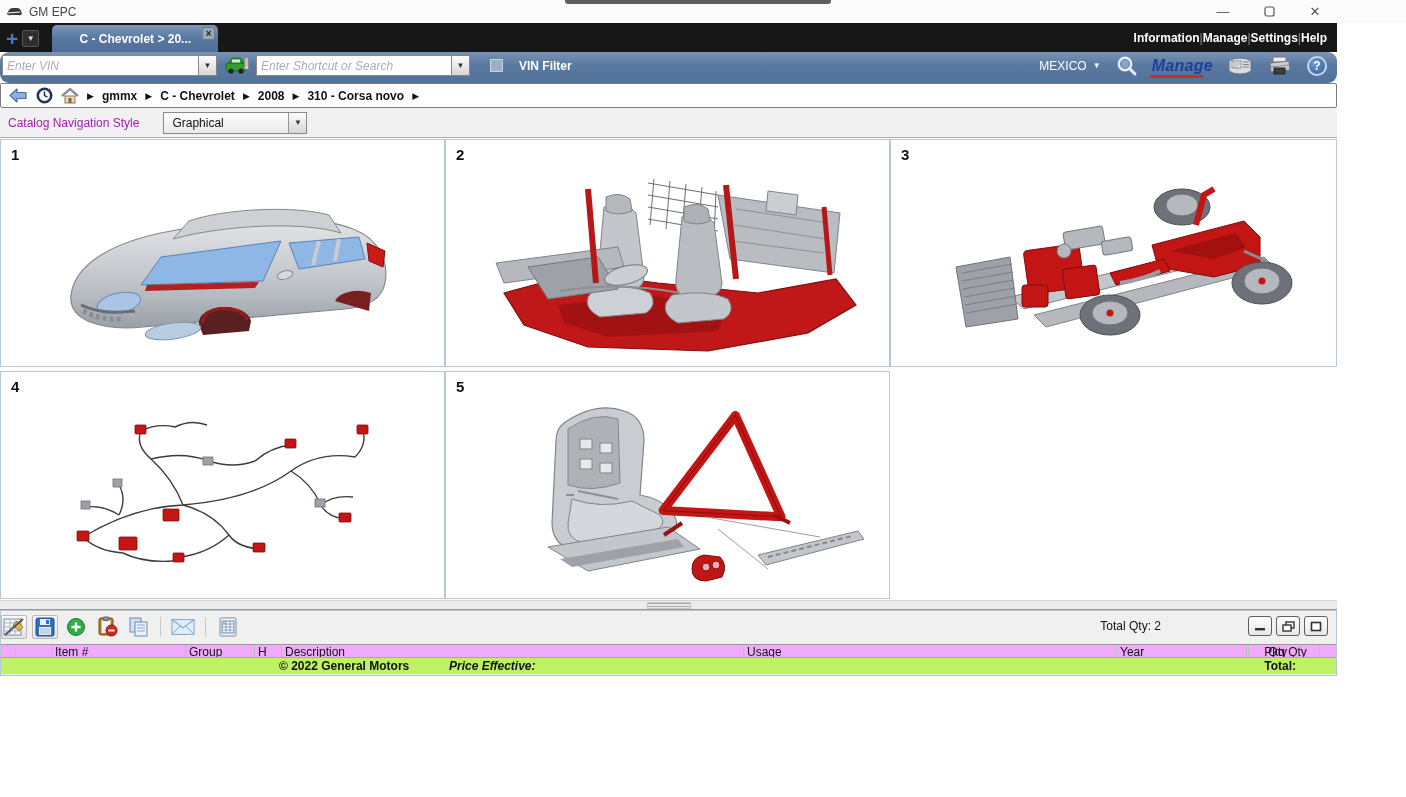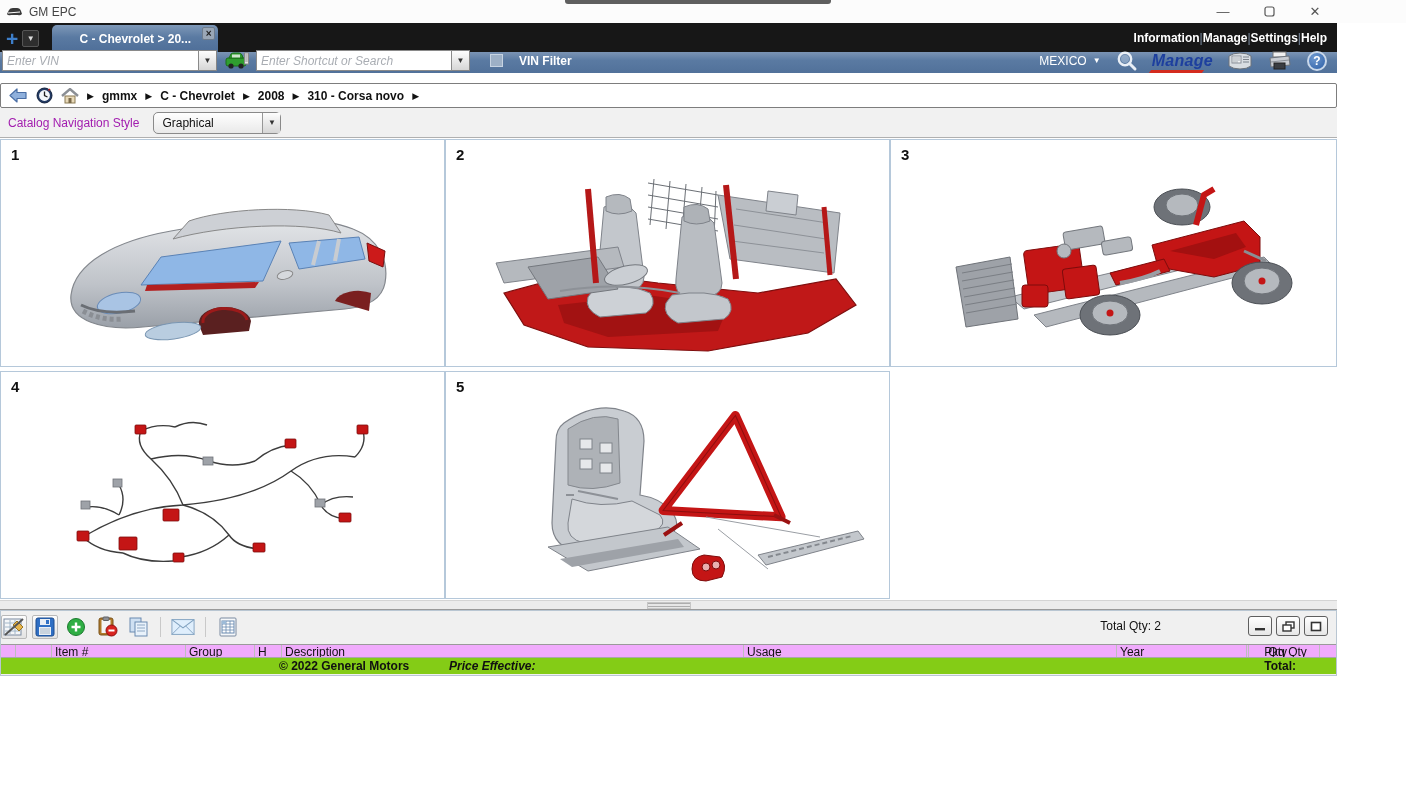--- a/index.html
+++ b/index.html
@@ -20,21 +20,21 @@
   .tabbar { position:absolute; left:0; top:0; width:100%; height:29px; background:#171717; display:flex; align-items:flex-end; }
   .newtab { color:#3d7ec9; font-size:21px; font-weight:bold; line-height:20px; margin:0 4px 3px 6px; cursor:pointer; }
   .tabdd { width:17px; height:17px; margin-bottom:5px; background:#2e2e2e; border:1px solid #555; border-radius:2px; color:#dcdcdc; font-size:8px; text-align:center; line-height:15px; cursor:pointer; }
   .tab { position:relative; margin-left:13px; width:166px; height:27px; background:linear-gradient(#7e98b8,#5a7aa2 45%,#4e6e98); border:1px solid #3a5details578; border-radius:5px 5px 0 0; color:#fff; font-size:12px; font-weight:bold; display:flex; align-items:center; justify-content:center; cursor:pointer; }
   .tabclose { position:absolute; right:3px; top:2px; width:13px; height:13px; background:#9aa7b6; border:1px solid #6e7c8c; border-radius:2px; color:#222; font-size:10px; line-height:11px; text-align:center; cursor:pointer; }
   .menuitems { position:absolute; right:10px; top:0; height:29px; display:flex; align-items:center; }
   .menuitem { color:#fff; font-size:12px; font-weight:bold; cursor:pointer; }
   .menusep { color:#7d8da2; font-size:12px; }
 
   
-  .toolbar { position:absolute; left:0; top:29px; width:100%; height:21px; background:linear-gradient(#7b94b4,#5a7aa2 40%,#51719a); display:flex; align-items:center; padding:0 10px 4px 2px; }
+  .toolbar { position:absolute; left:0; top:29px; width:100%; height:31px; background:linear-gradient(#7b94b4,#5a7aa2 40%,#51719a); display:flex; align-items:center; padding:0 10px 4px 2px;border-radius:9px; }
   .tbinput { height:21px; border:1px solid #8a8a8a; background:#fff; font-size:12px; padding:0 4px; color:#333; }
   .tbinput::placeholder { color:#a9adb3; font-style:italic; font-size:12px; }
   .vin-input { width:197px; }
   .search-input { width:196px; }
   .ddbtn { width:18px; height:21px; background:linear-gradient(#fdfdfd,#d6d6d6); border:1px solid #868686; border-left:none; font-size:8px; color:#333; text-align:center; line-height:19px; cursor:pointer; }
   .caricon-btn { margin:0 7px 0 8px; cursor:pointer; display:flex; }
   .cbx { width:13px; height:13px; background:#9db0c6; border:1px solid #c6d3e2; margin-left:20px; cursor:pointer; }
   .cbx-label { color:#fff; font-size:12px; font-weight:bold; margin-left:16px;text-align:center; }
   .tb-right { margin-left:auto; display:flex; align-items:center; gap:14px; }
   .region { color:#fff; font-size:12px; display:flex; align-items:center; gap:6px; cursor:pointer; }
@@ -45,21 +45,21 @@
   .iconbtn { cursor:pointer; display:flex; }
 
   
   .crumbs { position:absolute; left:0; top:60px; width:100%; height:25px; background:#fff; border:1px solid #7d7d7d; border-radius:2px; display:flex; align-items:center; padding-left:8px; gap:8px; }
   .crumbtxt { font-size:12px; font-weight:bold; color:#111; cursor:pointer; }
   .crumbsep { font-size:9px; color:#111; }
 
   
   .catrow { position:absolute; left:0; top:85px; width:100%; height:30px; background:#f1f1f1; border-bottom:1px solid #b0b0b0; display:flex; align-items:center; padding-left:8px; }
   .catlabel { font-size:12px; color:#a21caf; }
-  .combo { margin-left:14px; width:128px; height:22px; background:linear-gradient(#fff,#e9e9e9); border:1px solid #8a8a8a; border-radius:5px; display:flex; align-items:center; cursor:pointer; }
+  .combo { margin-left:24px; width:144px; height:22px; background:linear-gradient(#fff,#e9e9e9); border:1px solid #8a8a8a; border-radius:0; display:flex; align-items:center; cursor:pointer; }
   .combo .val { flex:1; font-size:12px; color:#111; padding-left:8px; }
   .combo .dd { width:18px; height:20px; border-left:1px solid #979797; background:linear-gradient(#fdfdfd,#d6d6d6); font-size:8px; text-align:center; line-height:19px; color:#333; }
 
   
   .grid { position:absolute; left:0; top:115px; width:100%; height:462px; background:#fff; }
   .cell { position:absolute; background:#fff; border:1px solid #b5c8da; cursor:pointer; }
   .cellnum { position:absolute; left:10px; top:6px; font-size:15px; font-weight:bold; color:#111; }
   .cell svg { position:absolute; left:0; right:0; top:8px; bottom:0; margin:auto; }
 
   
@@ -75,21 +75,21 @@
   .totalqty { position:absolute; right:175px; top:8px; font-size:12px; color:#111; }
   .wingroup { position:absolute; right:8px; top:5px; display:flex; gap:4px; }
   .wgbtn { width:24px; height:20px; background:linear-gradient(#fff,#e6e6e6); border:1px solid #5f5f5f; border-radius:3px; display:flex; align-items:center; justify-content:center; cursor:pointer; }
 
   
   .theader { position:absolute; left:0; top:33px; width:100%; height:13px; background:#f0abfc; border-top:1px solid #9a9a9a; overflow:hidden; }
   .th { position:absolute; top:0; height:13px; font-size:12px; line-height:15px; color:#111; padding-left:3px; border-left:1px solid #bdbdbd; white-space:nowrap; overflow:hidden; }
   .th.first { border-left:none; }
   .th.right { text-align:right; padding-right:3px;margin-left:42px; }
   .th.center { text-align:center; }
-  .tfooter { position:absolute; left:0; top:46px; width:100%; height:17px; background:#84cc16; border-top:1px solid #a8a8a8; font-size:12px; font-weight:bold; color:#111; }
+  .tfooter { position:absolute; left:0; top:46px; width:100%; height:17px; background:#bef264; border-top:1px solid #a8a8a8; font-size:12px; font-weight:bold; color:#111; }
   .tfooter .copyright { position:absolute; left:278px; top:1px; }
   .tfooter .priceeff { position:absolute; left:448px; top:1px;font-style:italic; }
   .tfooter .total { position:absolute; right:40px; top:1px; }
 </style>
 </head>
 <body>
 
 <div class="titlebar">
   <svg class="appicon" width="17" height="12" viewBox="0 0 17 12">
       <path d="M1 8 L3 4 Q4 2 7 2 L11 2 Q14 2 15 5 L16 8 Q14 10 12 9 L5 9 Q2 10 1 8 Z" fill="#3a3a3a"></path>

